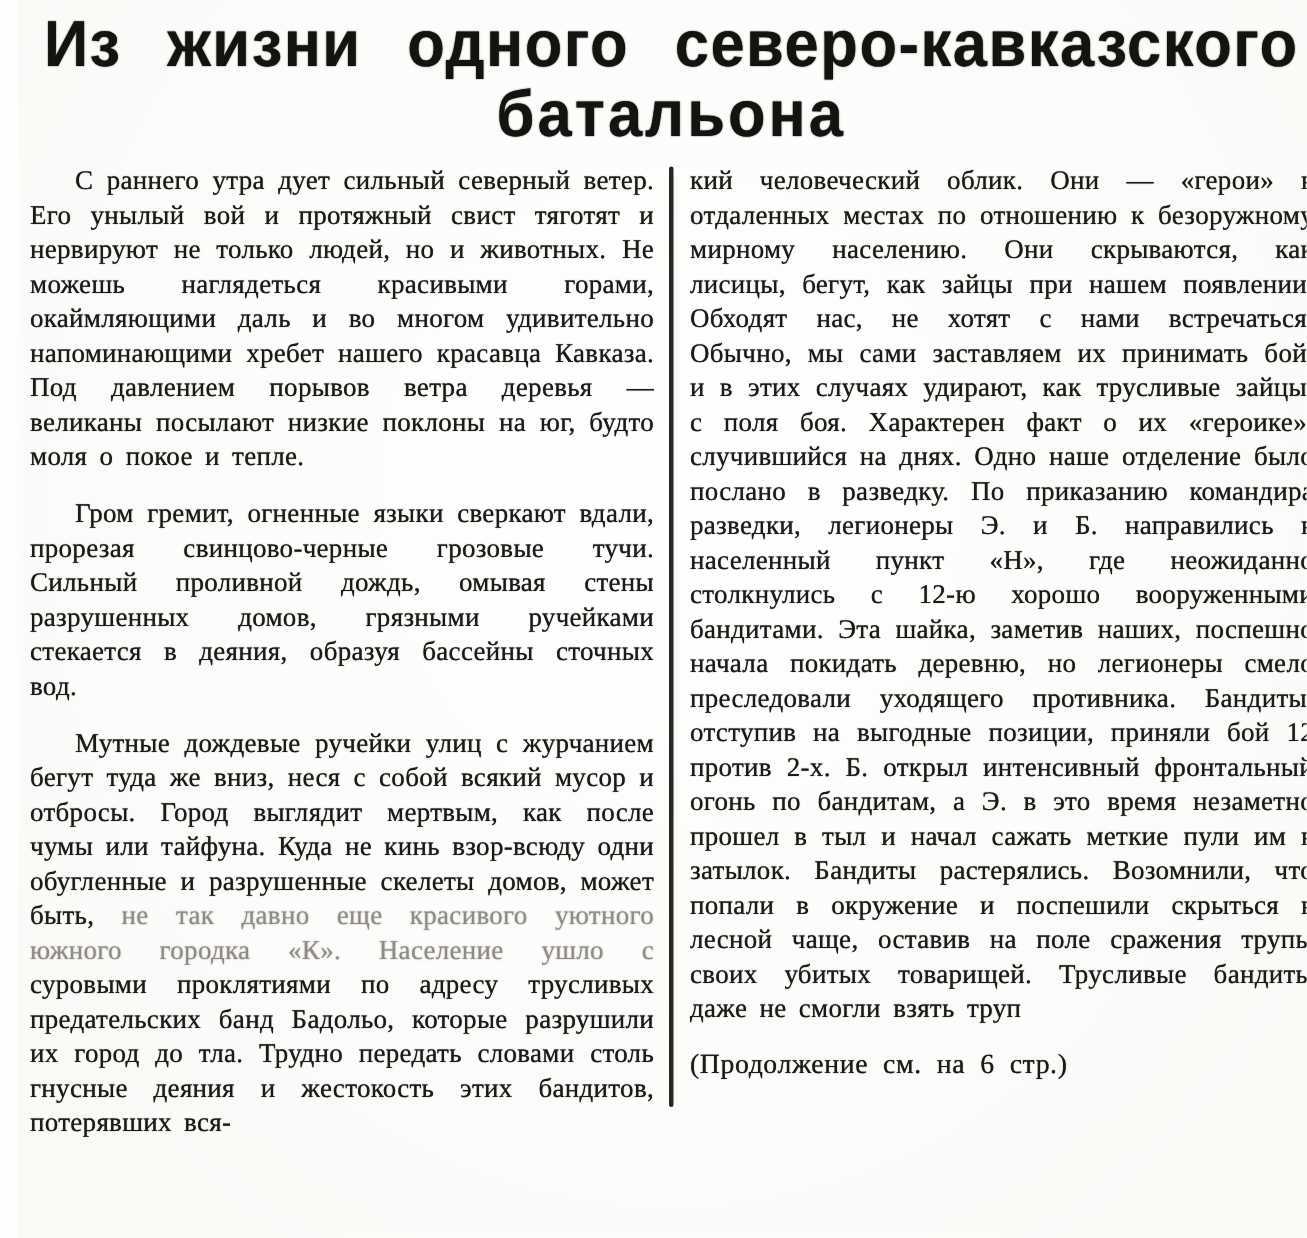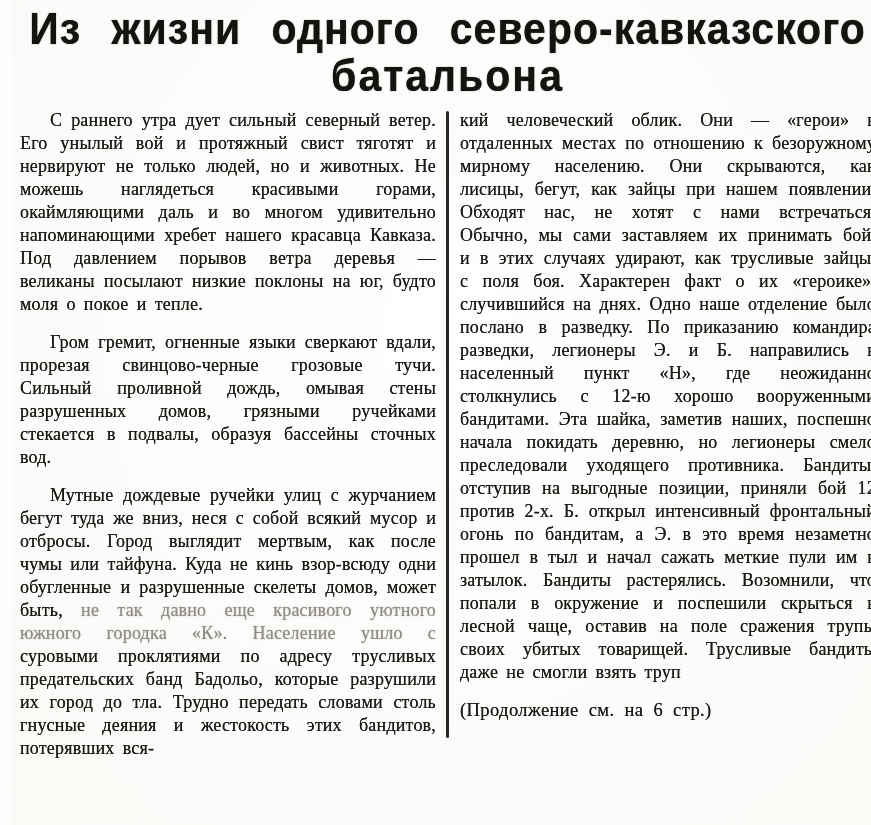--- a/index.html
+++ b/index.html
@@ -104,21 +104,21 @@
 
   <div class="headline">
     <div class="line1">Из жизни одного северо-кавказского</div>
     <div class="line2">батальона</div>
   </div>
 
   <div class="columns">
 
     <div class="col">
       <p>С раннего утра дует сильный северный ветер. Его унылый вой и протяжный свист тяготят и нервируют не только людей, но и животных. Не можешь наглядеться красивыми горами, окаймляющими даль и во многом удивительно напоминающими хребет нашего красавца Кавказа. Под давлением порывов ветра деревья — великаны посылают низкие поклоны на юг, будто моля о покое и тепле.</p>
-      <p>Гром гремит, огненные языки сверкают вдали, прорезая свинцово-черные грозовые тучи. Сильный проливной дождь, омывая стены разрушенных домов, грязными ручейками стекается в подвалы, образуя бассейны сточных вод.</p>
+      <p>Гром гремит, огненные языки сверкают вдали, прорезая свинцово-черные грозовые тучи. Сильный проливной дождь, омывая стены разрушенных домов, грязными ручейками стекается в деяния, образуя бассейны сточных вод.</p>
       <p><span>Мутные дождевые ручейки улиц с журчанием бегут туда же вниз, неся с собой всякий мусор и отбросы. Город выглядит мертвым, как после чумы или тайфуна. Куда не кинь взор-всюду одни обугленные и разрушенные скелеты домов, может быть, </span><span class="faded">не так давно еще красивого уютного южного городка «К». Население ушло с </span><span>суровыми проклятиями по адресу трусливых предательских банд Бадольо, которые разрушили их город до тла. Трудно передать словами столь гнусные деяния и жестокость этих бандитов, потерявших вся-</span></p>
     </div>
 
     <div class="divider"></div>
 
     <div class="col">
       <p class="no-indent">кий человеческий облик. Они — «герои» в отдаленных местах по отношению к безоружному мирному населению. Они скрываются, как лисицы, бегут, как зайцы при нашем появлении. Обходят нас, не хотят с нами встречаться. Обычно, мы сами заставляем их принимать бой, и в этих случаях удирают, как трусливые зайцы, с поля боя. Характерен факт о их «героике», случившийся на днях. Одно наше отделение было послано в разведку. По приказанию командира разведки, легионеры Э. и Б. направились в населенный пункт «Н», где неожиданно столкнулись с 12-ю хорошо вооруженными бандитами. Эта шайка, заметив наших, поспешно начала покидать деревню, но легионеры смело преследовали уходящего противника. Бандиты, отступив на выгодные позиции, приняли бой 12 против 2-х. Б. открыл интенсивный фронтальный огонь по бандитам, а Э. в это время незаметно прошел в тыл и начал сажать меткие пули им в затылок. Бандиты растерялись. Возомнили, что попали в окружение и поспешили скрыться в лесной чаще, оставив на поле сражения трупы своих убитых товарищей. Трусливые бандиты даже не смогли взять труп</p>
       <p class="continuation no-indent">(Продолжение см. на 6 стр.)</p>
     </div>
 

